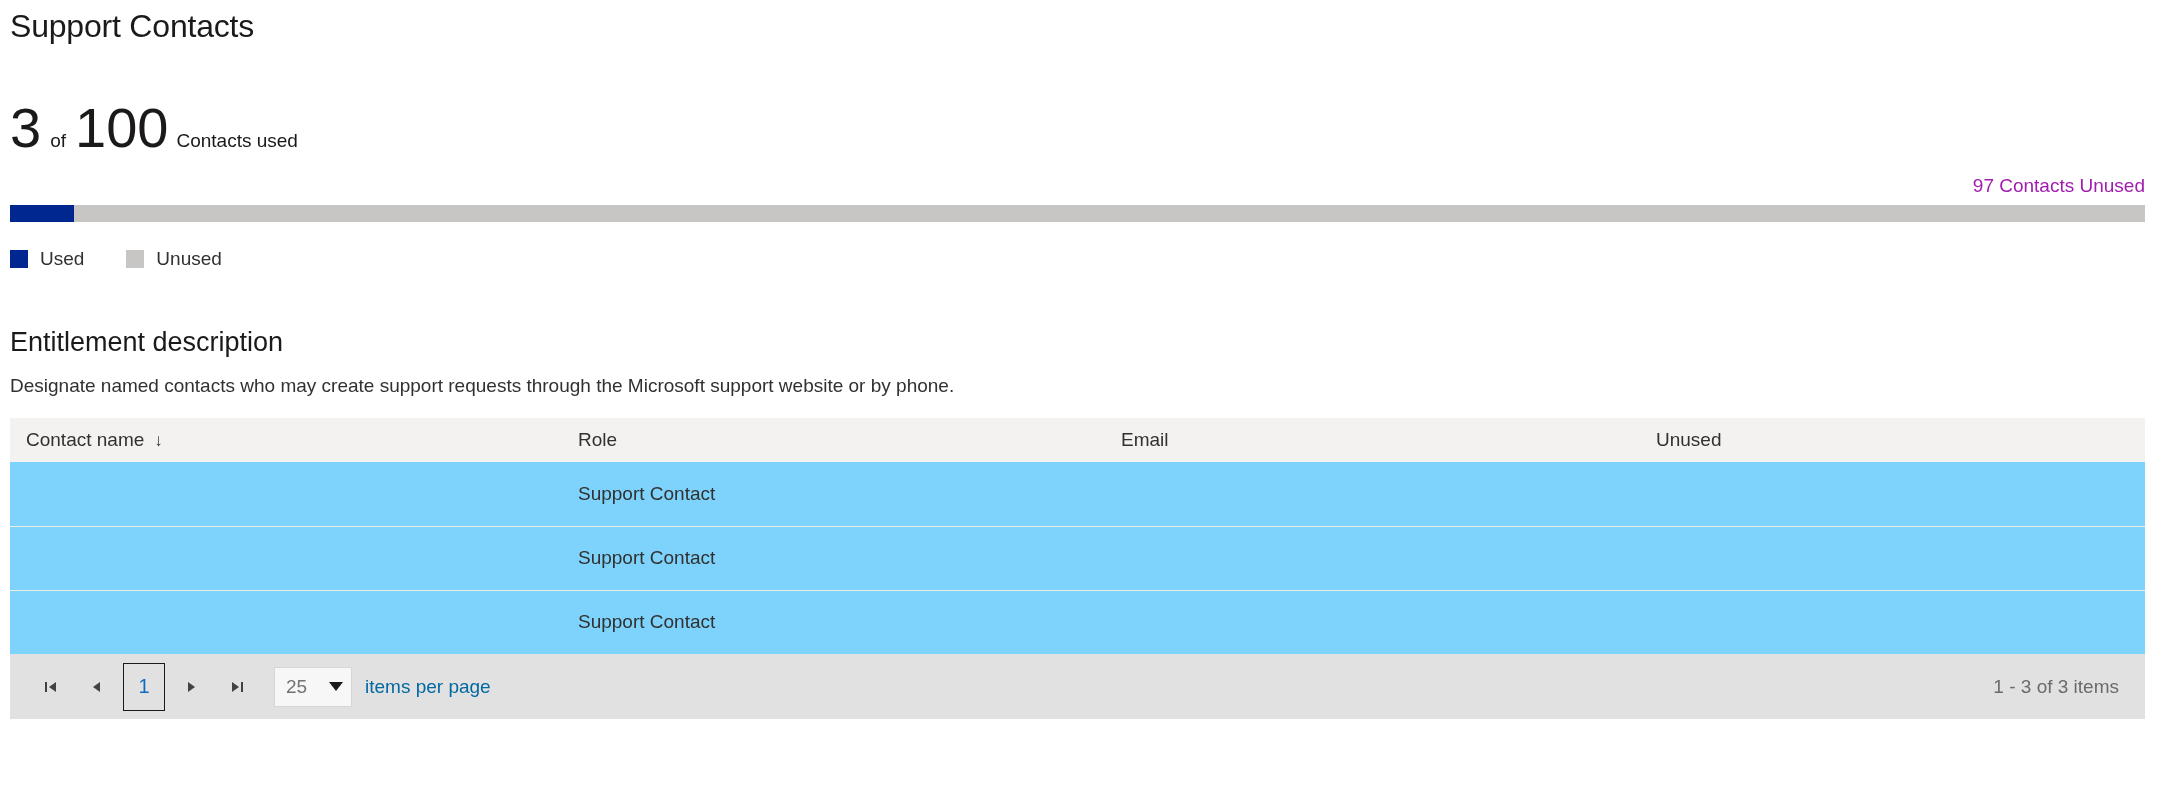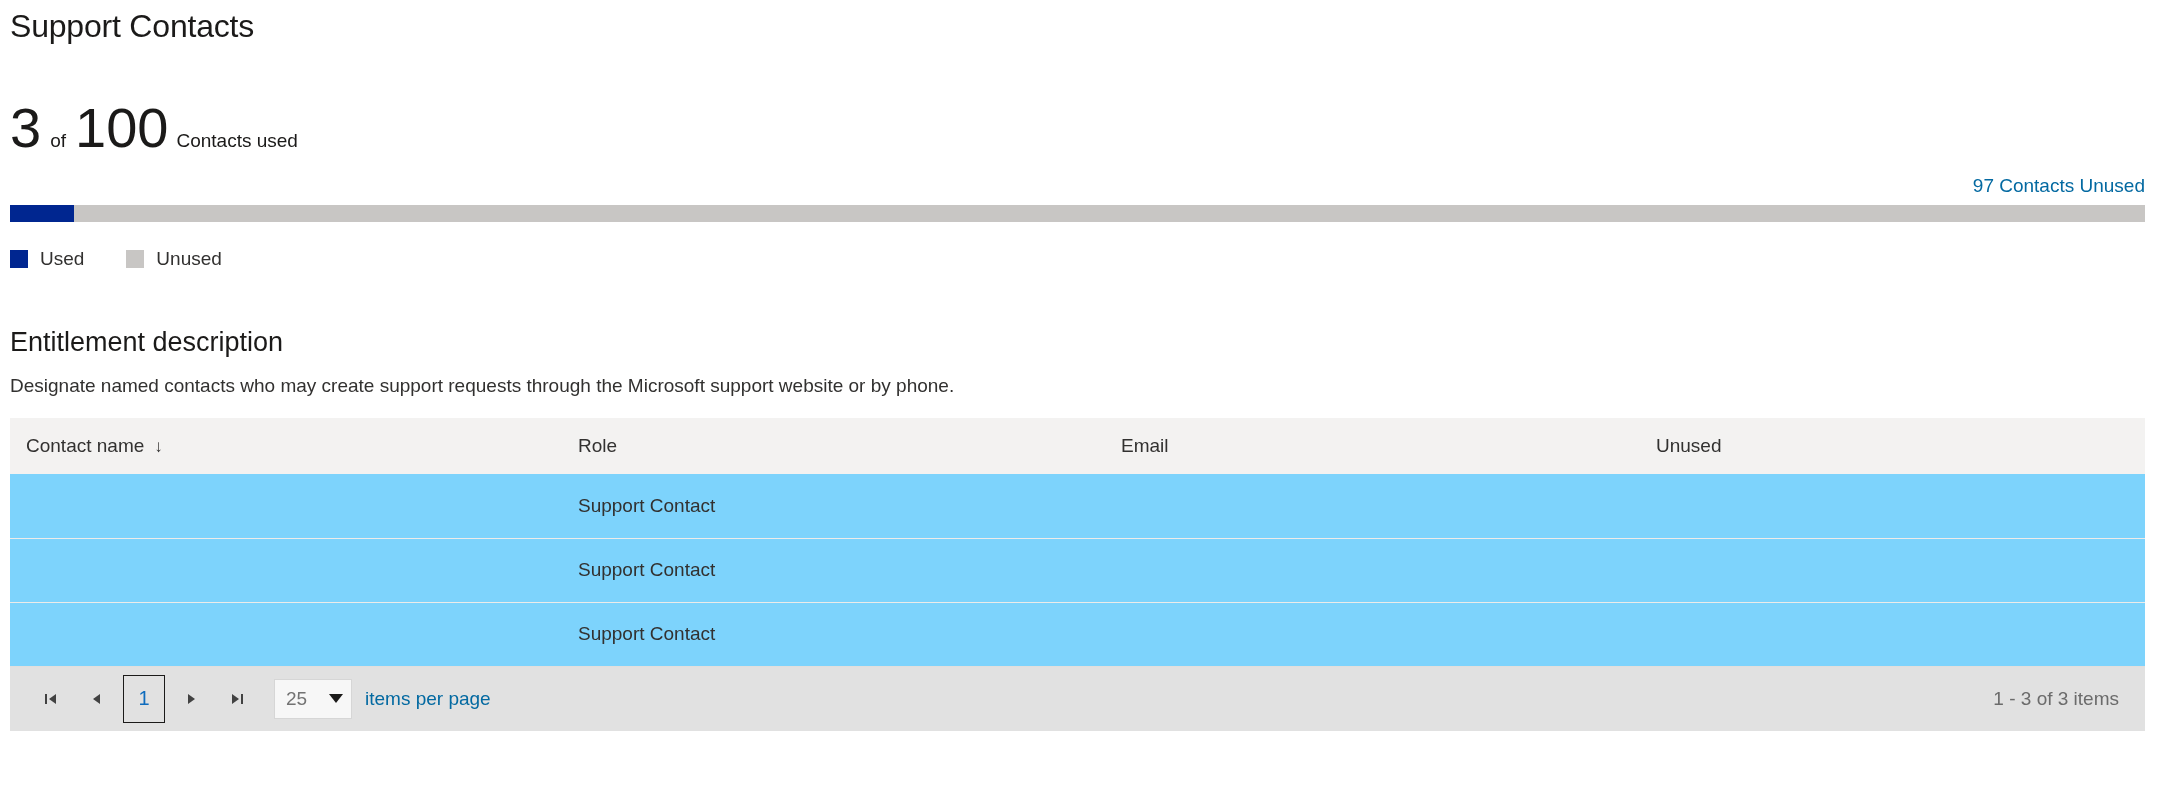--- a/index.html
+++ b/index.html
@@ -79,21 +79,21 @@
     color: #1b1a19;
     margin-left: 8px;
   }
 
   
   .remaining-caption {
     position: absolute;
     right: 26px;
     top: 175px;
     font-size: 19px;
-    color: #0369a1;
+    color: #a21caf;
     text-align: right;
   }
 
   
   .progress-track {
     position: absolute;
     left: 10px;
     top: 205px;
     width: 2135px;
     height: 17px;
@@ -165,21 +165,21 @@
     font-size: 22px;
     color: #1b1a19;
   }
   .grid {
     width: 100%;
     border-collapse: collapse;
     table-layout: fixed;
   }
   .grid thead th {
     background: #f3f2f1;
-    height: 56px;
+    height: 44px;
     text-align: left;
     font-size: 19px;
     font-weight: 400;
     color: #323130;
     padding: 0 0 0 16px;
     box-sizing: border-box;
     border: none;
     vertical-align: middle;
     white-space: nowrap;
   }

